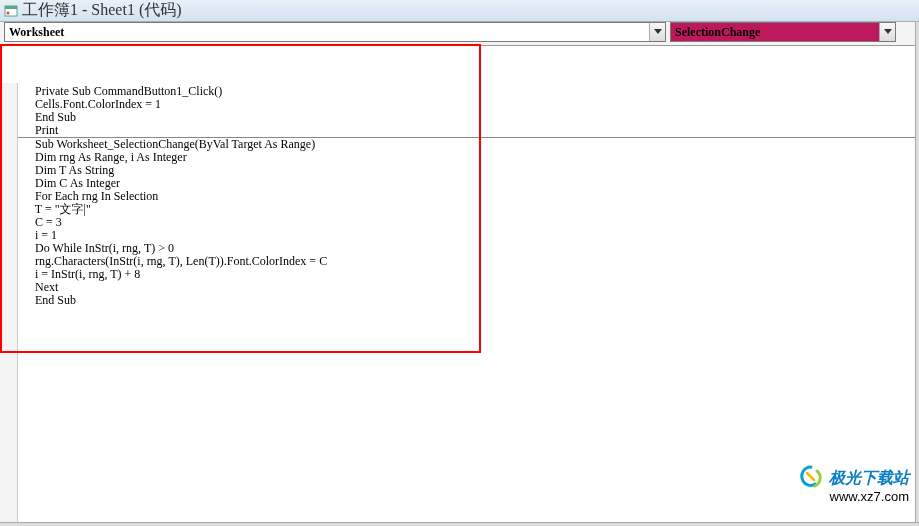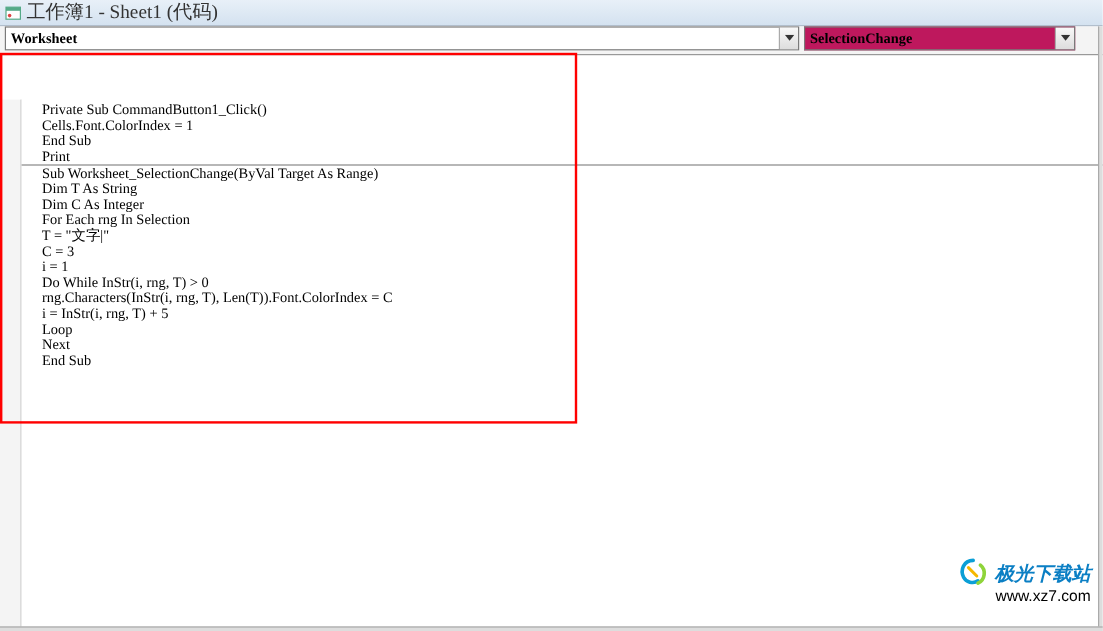--- a/index.html
+++ b/index.html
@@ -200,30 +200,30 @@
 
 <div class="editor-area">
   <div class="left-margin"></div>
   <div class="code-pane">
     <div class="code-line">   Private Sub CommandButton1_Click()</div>
     <div class="code-line">   Cells.Font.ColorIndex = 1</div>
     <div class="code-line">   End Sub</div>
     <div class="code-line">   Print</div>
     <div class="divider-line"></div>
     <div class="code-line">   Sub Worksheet_SelectionChange(ByVal Target As Range)</div>
+    <div class="code-line">   Dim rng As Range, i As Integer</div>
     <div class="code-line">   Dim T As String</div>
     <div class="code-line">   Dim C As Integer</div>
     <div class="code-line">   For Each rng In Selection</div>
     <div class="code-line">   T = "文字|"</div>
     <div class="code-line">   C = 3</div>
     <div class="code-line">   i = 1</div>
     <div class="code-line">   Do While InStr(i, rng, T) &gt; 0</div>
     <div class="code-line">   rng.Characters(InStr(i, rng, T), Len(T)).Font.ColorIndex = C</div>
-    <div class="code-line">   i = InStr(i, rng, T) + 5</div>
-    <div class="code-line">   Loop</div>
+    <div class="code-line">   i = InStr(i, rng, T) + 8</div>
     <div class="code-line">   Next</div>
     <div class="code-line">   End Sub</div>
   </div>
 </div>
 
 <div class="red-box"></div>
 
 <div class="right-border"></div>
 <div class="bottom-border"></div>
 

